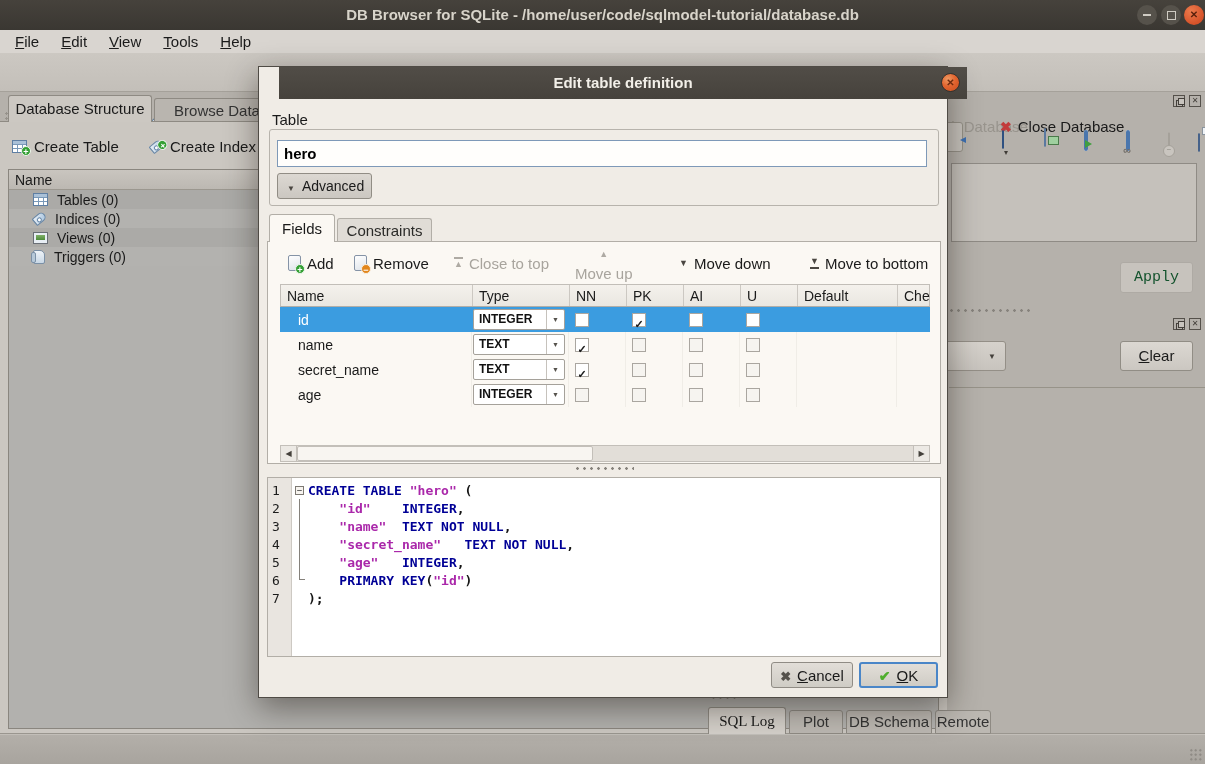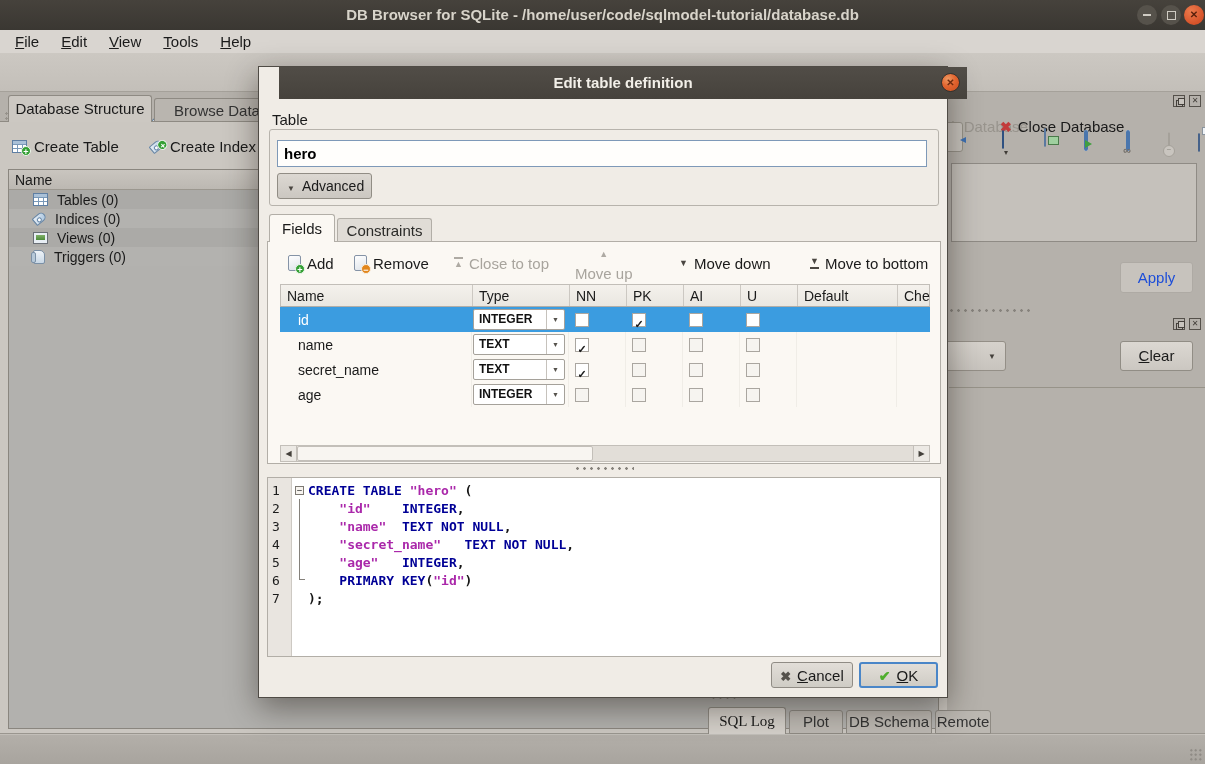--- a/index.html
+++ b/index.html
@@ -75,21 +75,21 @@
   .ci-save::after{content:"";position:absolute;left:3px;bottom:1px;width:9px;height:7px;background:#9fd09f;border:1px solid #4a7a4a;}
   .ci-winarrow{position:relative;width:19px;height:15px;background:#fff;border:2px solid #4a76ad;border-radius:2px;}
   .ci-winarrow::after{content:"";position:absolute;right:-6px;bottom:1px;border-top:4px solid transparent;border-bottom:4px solid transparent;border-left:7px solid #3f9e3f;}
   .ci-winlink{position:relative;width:19px;height:15px;background:#fff;border:2px solid #4a76ad;border-radius:2px;}
   .ci-winlink::after{content:"∞";position:absolute;right:-3px;bottom:-7px;color:#6f6b66;font-size:11px;font-weight:bold;}
   .ci-null{position:relative;width:15px;height:12px;border:1px solid #a5a19a;border-radius:2px;background:#c3bfb9;}
   .ci-null::after{content:"−";position:absolute;right:-6px;bottom:-7px;width:10px;height:10px;border-radius:50%;background:#c9c5bf;border:1px solid #a5a19a;color:#8e8a84;font-size:8px;line-height:8px;text-align:center;}
   .ci-print{position:relative;width:19px;height:10px;background:linear-gradient(#a8c0dc,#6c8cb4);border:1px solid #46628a;border-radius:2px;}
   .ci-print::before{content:"";position:absolute;left:3px;top:-7px;width:11px;height:6px;background:#eef2f6;border:1px solid #8a949e;}
   #cell-textarea{left:951px;top:163px;width:246px;height:79px;background:#c5c1bb;border:1px solid #8f8b85;}
-  .grayed-btn{background:#c7c3bd;border:1px solid #aeaaa4;border-radius:3px;color:#1d4ed8;text-align:center;}
+  .grayed-btn{background:#c7c3bd;border:1px solid #aeaaa4;border-radius:3px;color:#14532d;text-align:center;font-family:Liberation Mono, monospace;}
   #apply-btn{left:1120px;top:262px;width:73px;height:31px;line-height:29px;}
   .hdots{background:radial-gradient(circle,#87837d 1.2px,rgba(0,0,0,0) 1.5px) 0 0/7px 5px repeat-x;height:5px;}
   #dock-splitter{left:948px;top:308px;width:86px;}
   #log-combo{left:880px;top:341px;width:126px;height:30px;background:linear-gradient(#d6d2cc,#c8c4be);border:1px solid #948f87;border-radius:3px;}
   .combo-caret::before{content:"▼";position:absolute;right:9px;top:10px;font-size:8px;color:#44403b;}
   .push-btn{background:linear-gradient(#dcd8d2,#cbc7c1);border:1px solid #918d85;border-radius:3px;text-align:center;}
   #clear-btn{left:1120px;top:341px;width:73px;height:30px;line-height:28px;}
   #lower-right-panel{left:949px;top:387px;width:256px;height:318px;border-top:1px solid #979389;background:#b5b1ab;}
 
   

